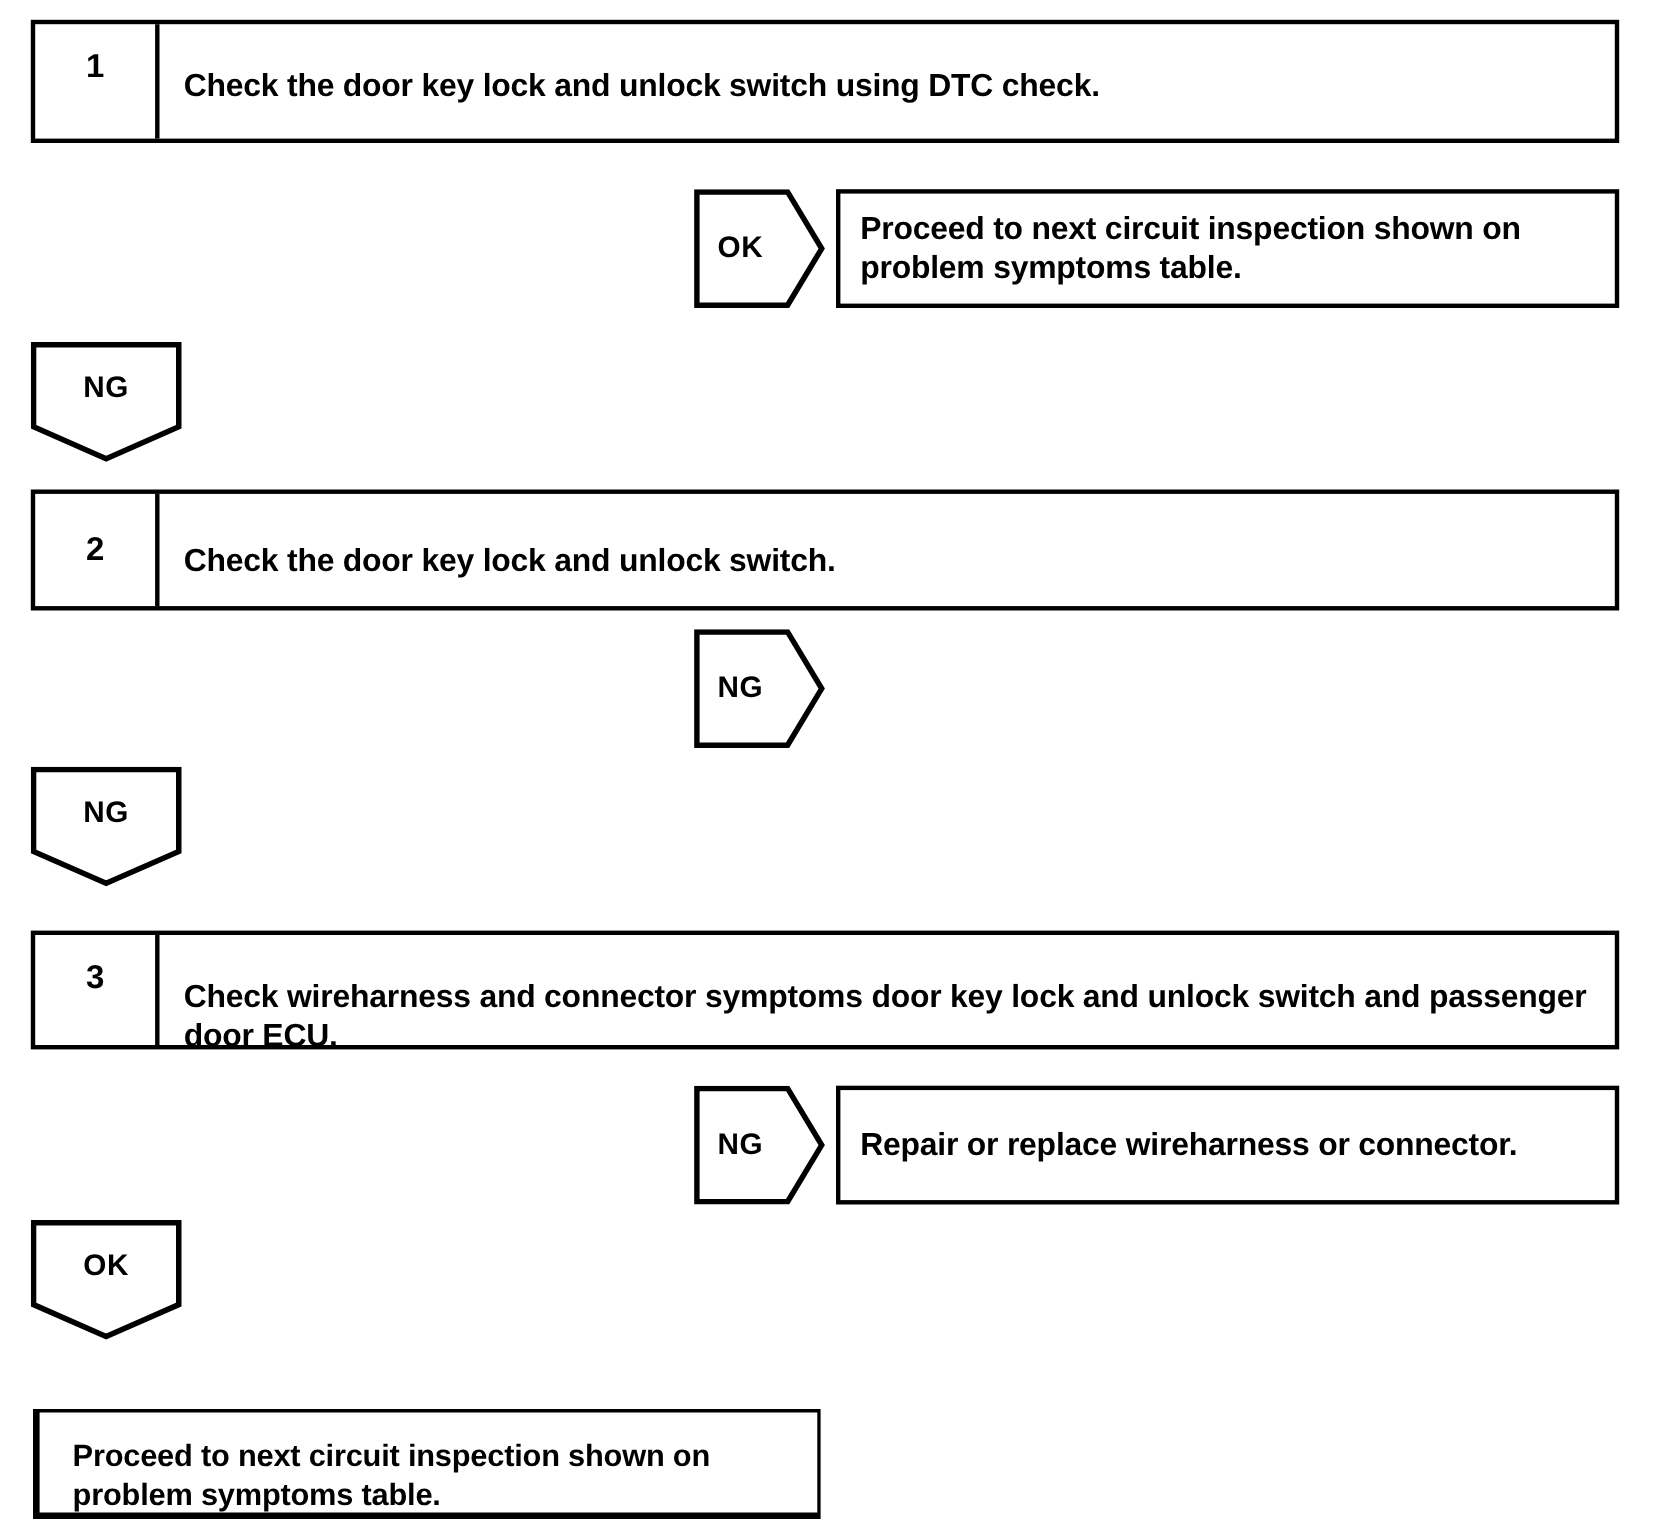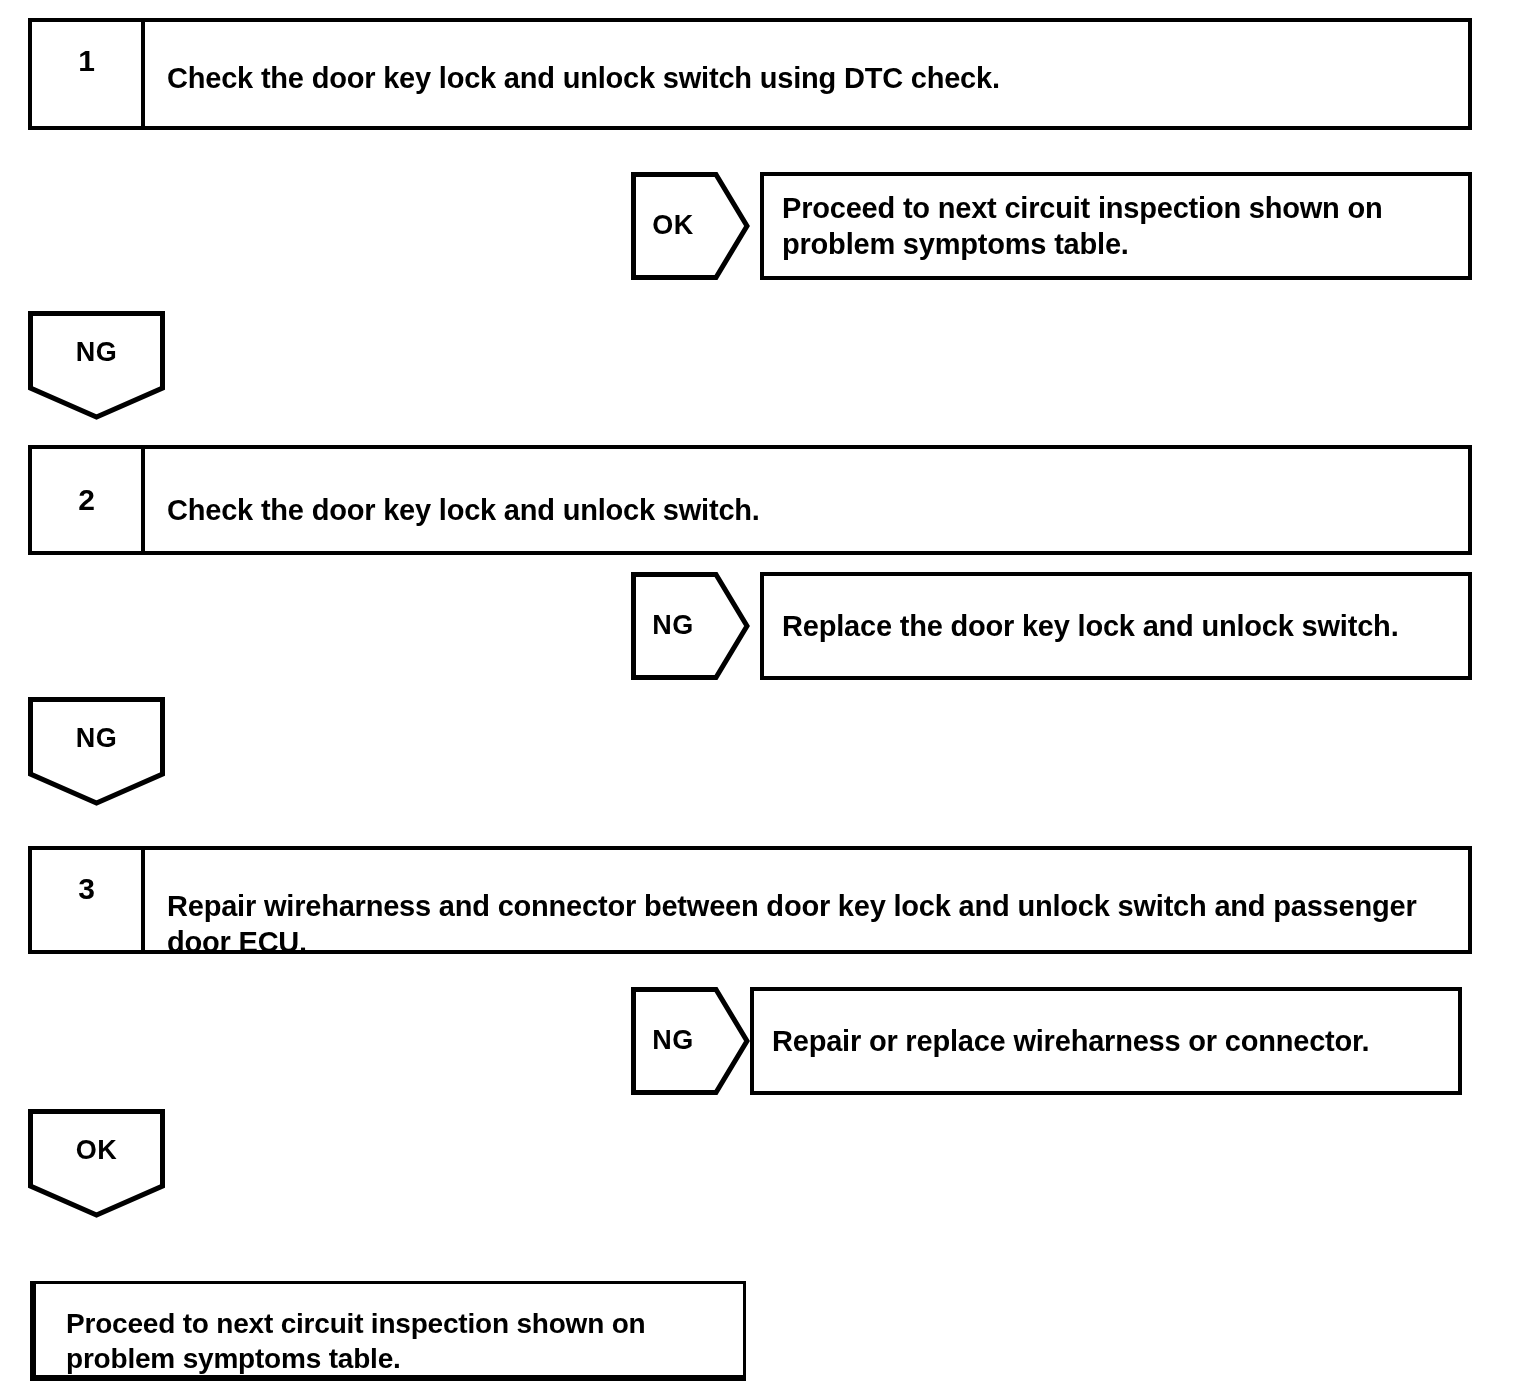--- a/index.html
+++ b/index.html
@@ -187,45 +187,42 @@
     <div class="step-text mid">Check the door key lock and unlock switch.</div>
   </div>
 
   <div class="branch-row" style="left:631px; top:572px; width:841px; height:108px;">
     <div class="branch-tag">
       <svg width="119" height="108" viewBox="0 0 119 108" aria-hidden="true">
         <polygon points="2.5,2.5 85,2.5 116,54 85,105.5 2.5,105.5" fill="#ffffff" stroke="#000000" stroke-width="5" stroke-linejoin="miter"></polygon>
       </svg>
       <span class="tag-label">NG</span>
     </div>
-    <div class="action-box" style="margin-left:10px; width:712px; height:108px;">
-      <span>Replace the door key lock and unlock switch.</span>
-    </div>
   </div>
 
   <div class="down-tag" style="left:28px; top:697px;">
     <svg width="140" height="110" viewBox="0 0 140 110" aria-hidden="true">
       <polygon points="2.5,2.5 134.5,2.5 134.5,77 68.5,106 2.5,77" fill="#ffffff" stroke="#000000" stroke-width="5" stroke-linejoin="miter"></polygon>
     </svg>
     <span class="tag-label">NG</span>
   </div>
 
   <div class="step-row" style="left:28px; top:846px; width:1444px; height:108px;">
     <div class="step-num">3</div>
-    <div class="step-text">Repair wireharness and connector between door key lock and unlock switch and passenger door ECU.</div>
+    <div class="step-text">Check wireharness and connector symptoms door key lock and unlock switch and passenger door ECU.</div>
   </div>
 
   <div class="branch-row" style="left:631px; top:987px; width:841px; height:108px;">
     <div class="branch-tag">
       <svg width="119" height="108" viewBox="0 0 119 108" aria-hidden="true">
         <polygon points="2.5,2.5 85,2.5 116,54 85,105.5 2.5,105.5" fill="#ffffff" stroke="#000000" stroke-width="5" stroke-linejoin="miter"></polygon>
       </svg>
       <span class="tag-label">NG</span>
     </div>
-    <div class="action-box" style="width:712px; height:108px;">
+    <div class="action-box" style="margin-left:10px; width:712px; height:108px;">
       <span>Repair or replace wireharness or connector.</span>
     </div>
   </div>
 
   <div class="down-tag" style="left:28px; top:1109px;">
     <svg width="140" height="110" viewBox="0 0 140 110" aria-hidden="true">
       <polygon points="2.5,2.5 134.5,2.5 134.5,77 68.5,106 2.5,77" fill="#ffffff" stroke="#000000" stroke-width="5" stroke-linejoin="miter"></polygon>
     </svg>
     <span class="tag-label">OK</span>
   </div>

